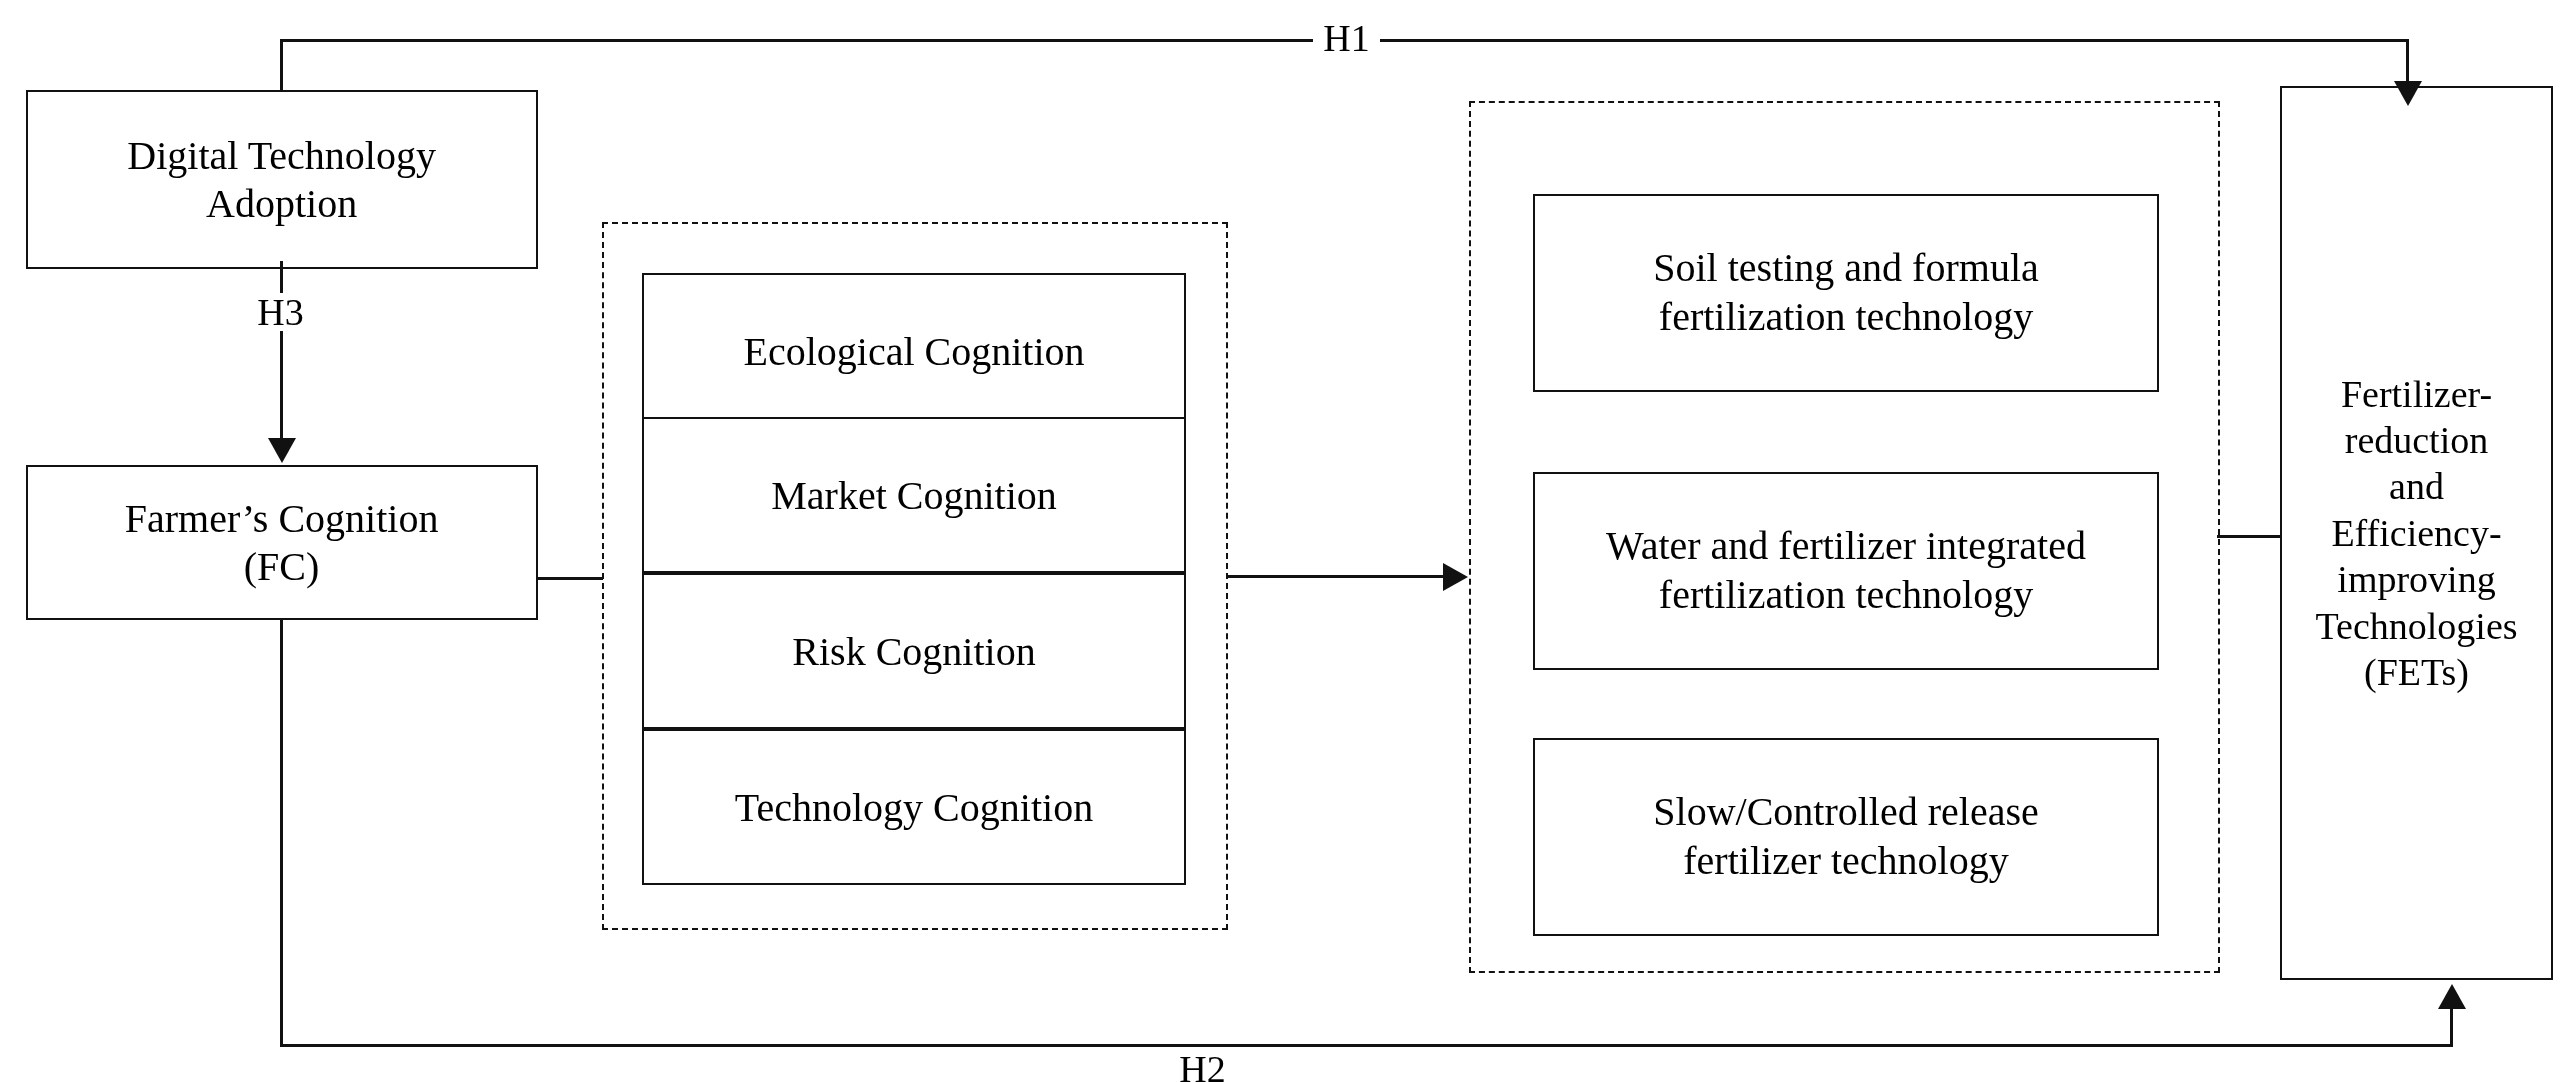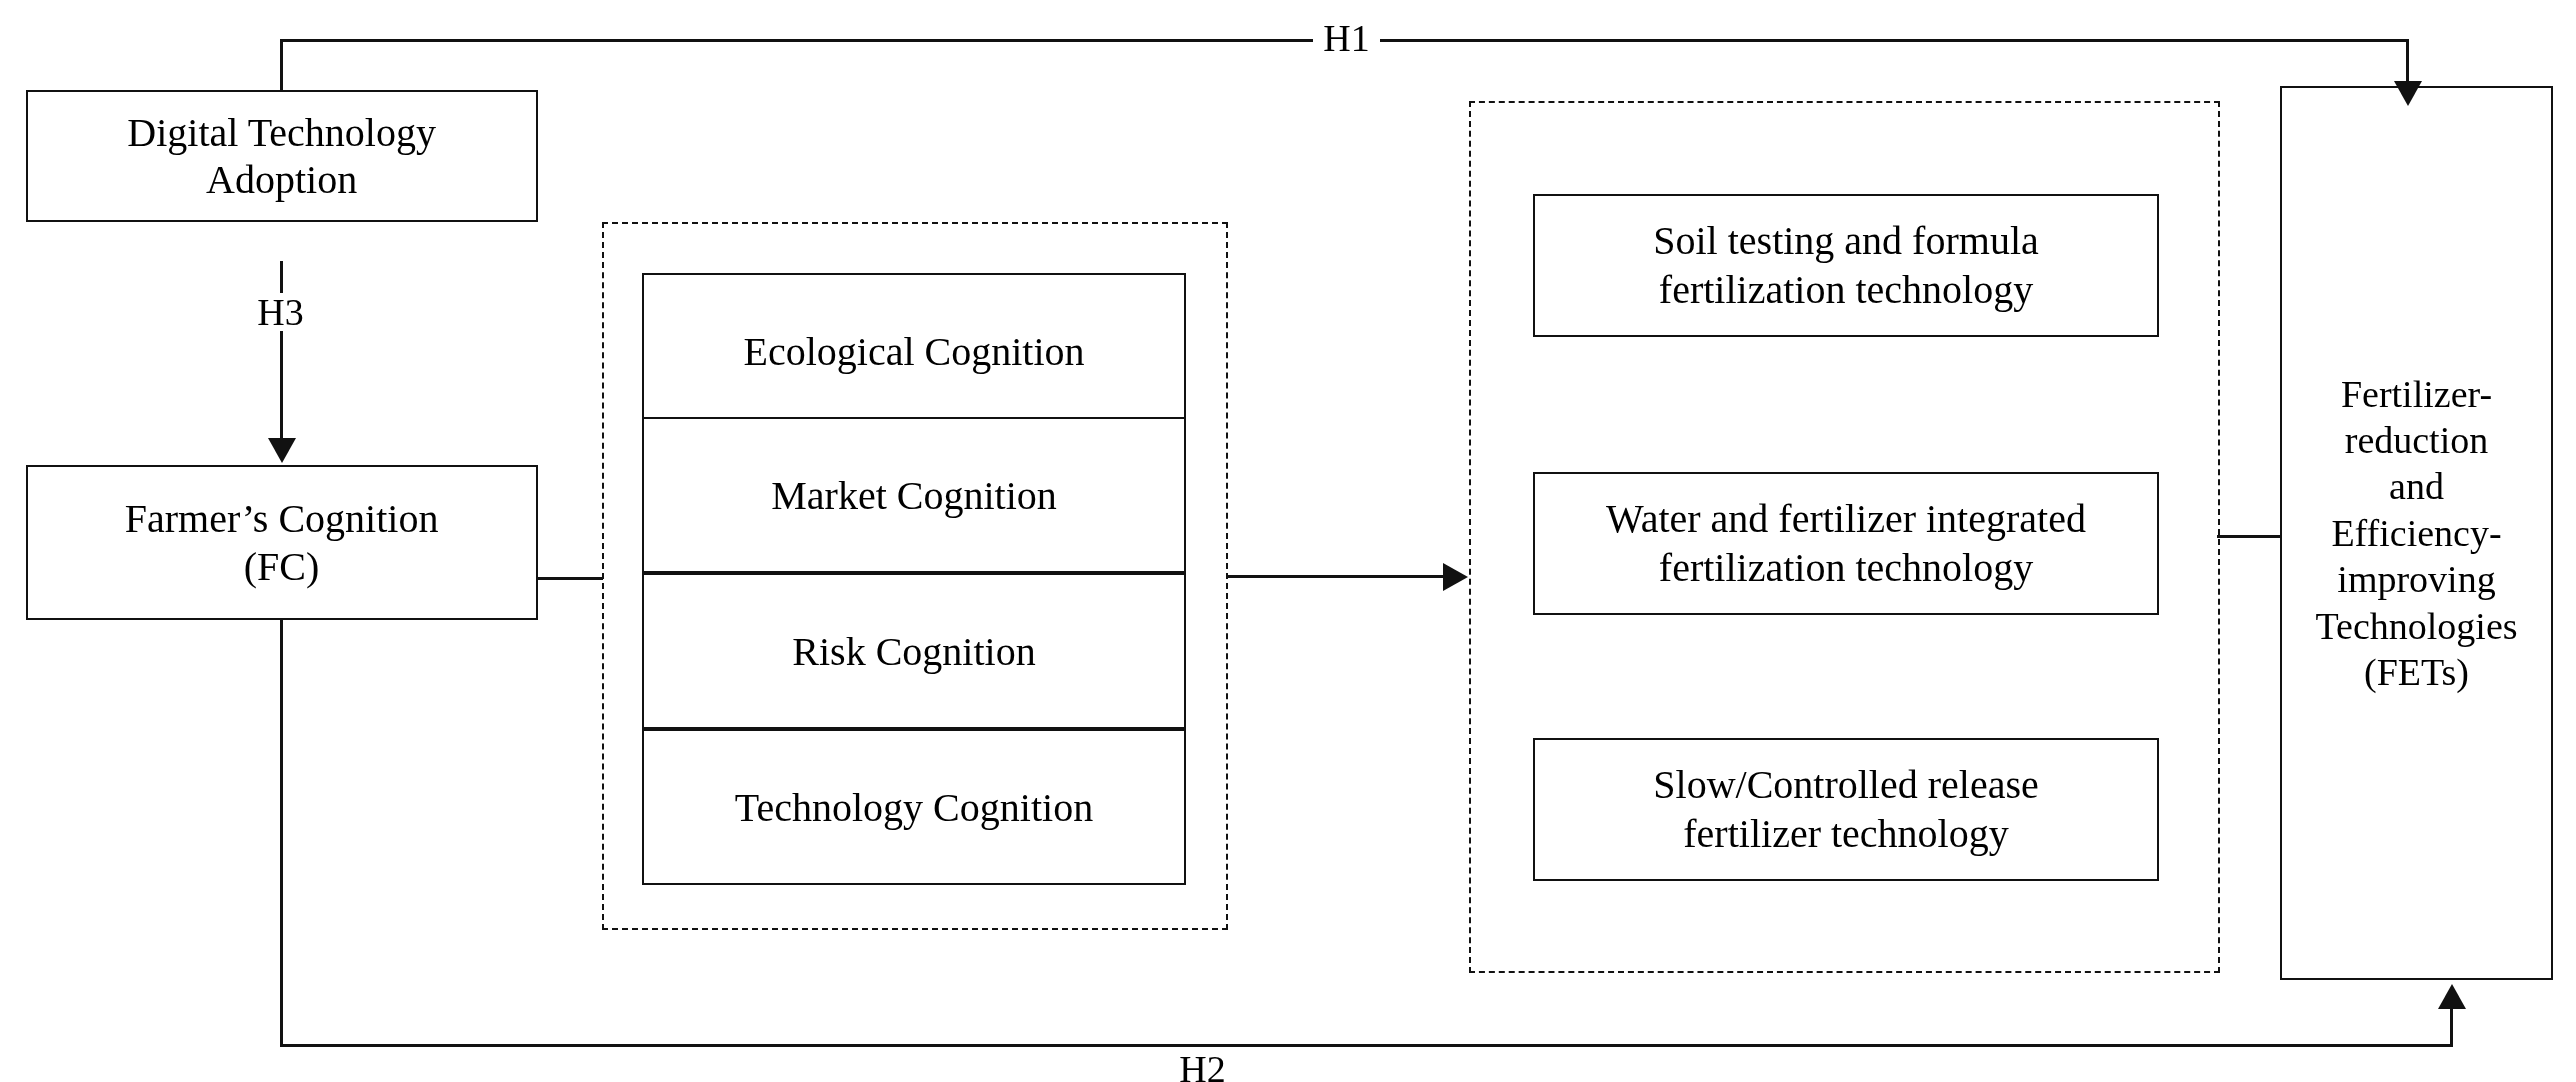--- a/index.html
+++ b/index.html
@@ -6,37 +6,37 @@
   body{width:2576px;height:1082px;font-family:"Liberation Serif",serif;color:#000;}
   #stage{position:relative;width:2576px;height:1082px;overflow:hidden;background:#fff;}
 
   .node{position:absolute;box-sizing:border-box;border:2.2px solid #111;background:#fff;
         display:flex;align-items:center;justify-content:center;text-align:center;
         line-height:1.18;}
 
   .dashgroup{position:absolute;box-sizing:border-box;border:2.9px dashed #111;background:transparent;}
 
   
-  #dta{left:25.6px;top:90px;width:512px;height:132px;font-size:40px;}
+  #dta{left:25.6px;top:90px;width:512px;height:179px;font-size:40px;}
   #fc{left:25.6px;top:465px;width:512px;height:155px;font-size:40px;}
 
   
   #cog-group{left:602px;top:222px;width:626px;height:708px;}
   .cogbox{position:absolute;left:642px;box-sizing:border-box;border:2.2px solid #111;
           background:#fff;width:544px;height:156px;display:flex;align-items:center;
           justify-content:center;font-size:40px;text-align:center;}
   #cog0{top:273px;}
   #cog1{top:417px;}
   #cog2{top:573px;}
   #cog3{top:729px;}
 
   
   #fet-group{left:1469px;top:101px;width:751px;height:872px;}
   .fetbox{position:absolute;left:1533px;box-sizing:border-box;border:2.2px solid #111;
-          background:#fff;width:626px;height:143px;display:flex;align-items:center;
+          background:#fff;width:626px;height:198px;display:flex;align-items:center;
           justify-content:center;font-size:40px;text-align:center;line-height:1.22;}
   #fet0{top:194px;}
   #fet1{top:472px;}
   #fet2{top:738px;}
 
   
   #fets{left:2280px;top:86px;width:273px;height:894px;font-size:38px;line-height:1.22;}
 
   
   .ln{position:absolute;background:#111;}

